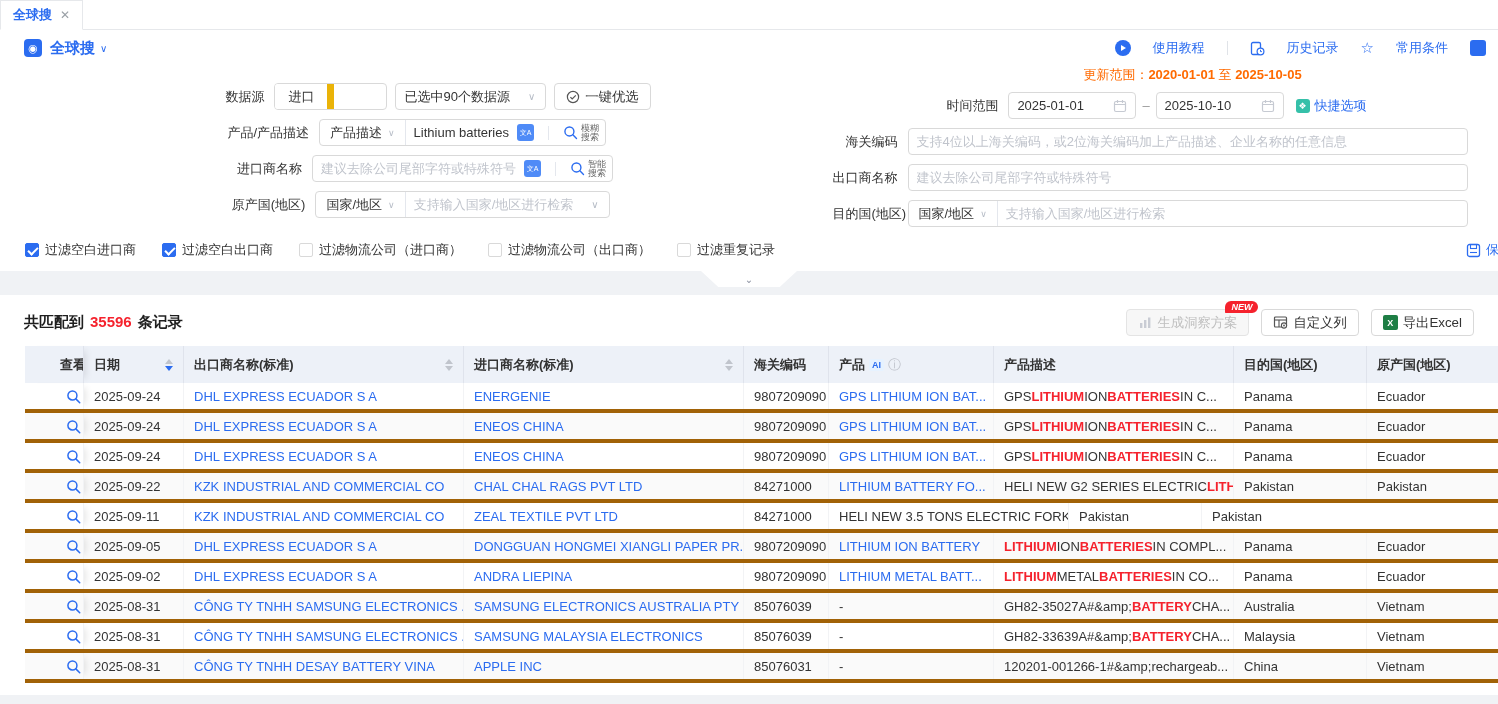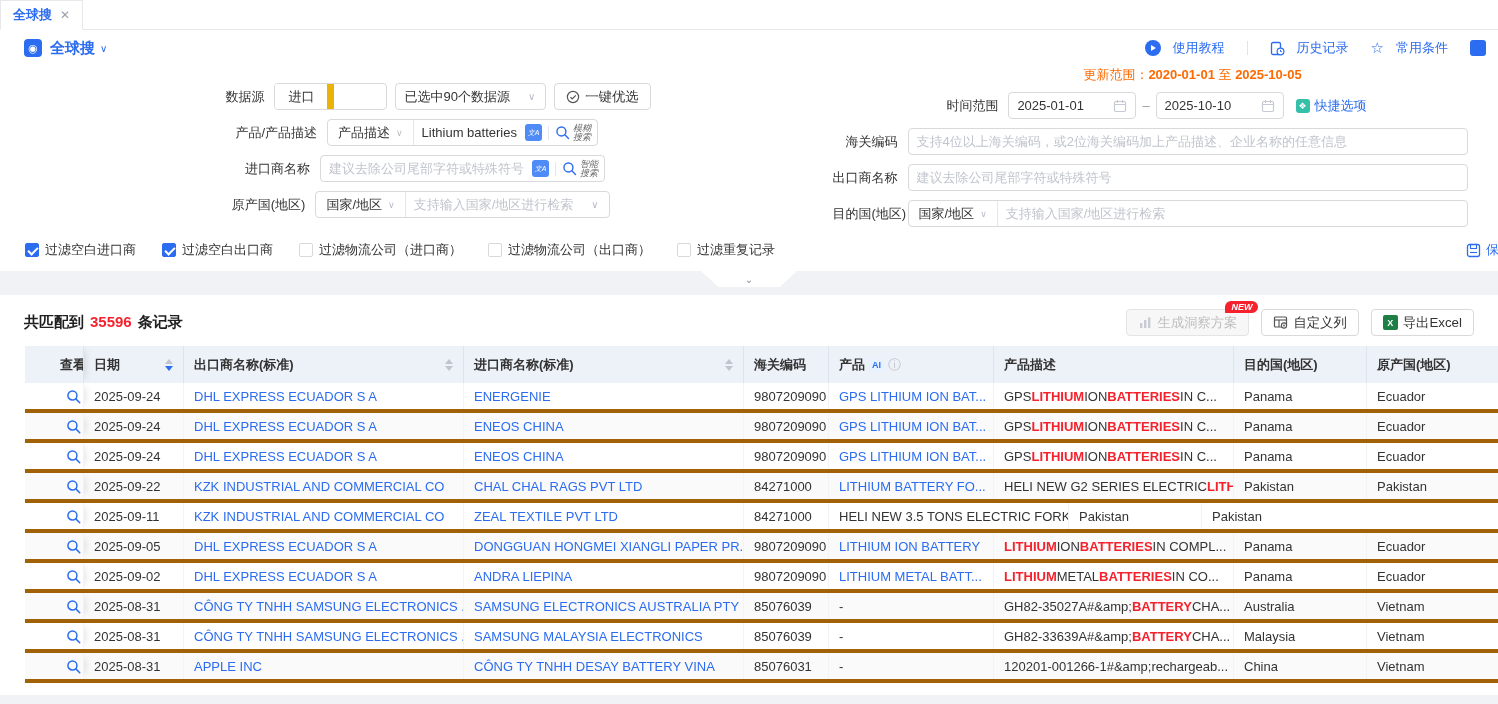--- a/index.html
+++ b/index.html
@@ -14,21 +14,21 @@
   .tab .x { color:#9aa0a6; font-weight:normal; font-size:12px; cursor:pointer; }
 
   
   .topcard { background:#fff; padding-bottom:10px; position:relative; }
   .pagehead { height:36px; display:flex; align-items:center; padding:0 24px; }
   .appicon { width:18px; height:18px; background:#2b6cf0; border-radius:4px; color:#fff; font-size:11px;
     display:flex; align-items:center; justify-content:center; margin-right:8px; }
   .ptitle { color:#2b6cf0; font-size:15px; font-weight:bold; }
   .chev { color:#2b6cf0; font-size:10px; margin-left:5px; }
   .headlinks { margin-left:auto; display:flex; align-items:center; gap:22px; color:#2b6cf0; font-size:13px; }
-  .hlink { display:flex; align-items:center; gap:12px; cursor:pointer; white-space:nowrap; }
+  .hlink { display:flex; align-items:center; gap:22px; cursor:pointer; white-space:nowrap; }
   .hdiv { width:1px; height:14px; background:#e0e3e8; }
   .playcirc { width:16px; height:16px; border-radius:50%; background:#2b6cf0; display:flex; align-items:center; justify-content:center; }
   .playcirc i { display:block; width:0; height:0; border-left:5px solid #fff; border-top:3px solid transparent; border-bottom:3px solid transparent; margin-left:1px; }
   .star { font-size:15px; }
   .clipicon { width:16px; height:16px; background:#2b6cf0; border-radius:3px; margin-right:-12px; flex:none; }
 
   
   .form { position:relative; display:flex; }
   .fcol { display:flex; flex-direction:column; gap:9px;align-items:center; }
   .fcol-l { margin-left:40px; width:735px; padding-top:17px; }
@@ -42,21 +42,21 @@
   .seg { padding:0 10px; display:flex; align-items:center; gap:6px; height:100%; white-space:nowrap; }
   .seg.sel { border-right:1px solid #e4e7ed; cursor:pointer; }
   .seg .c { color:#b6bcc6; font-size:9px; }
   .toggle { display:flex; border:1px solid #d9d9d9; border-radius:4px; overflow:hidden; height:27px; flex:none; margin-right:8px; }
   .tseg { padding:0 13px; display:flex; align-items:center; cursor:pointer; }
   .tseg.on { background:#0f172a; color:#2b6cf0;margin-top:32px; }
   .tseg.off { background:#fff; border-right:7px solid #eab308; }
   .input { flex:1; display:flex; align-items:center; padding:0 8px; height:100%; min-width:0; }
   .ph { color:#c0c4cc; white-space:nowrap; overflow:hidden; }
   .val { color:#333; white-space:nowrap; }
-  .endicons { display:flex; align-items:center; gap:6px; padding-right:6px; flex:none;font-style:italic; }
+  .endicons { display:flex; align-items:center; gap:14px; padding-right:6px; flex:none; }
   .transicon { width:17px; height:17px; background:#4f8bf7; border-radius:3px; color:#fff; font-size:7px; line-height:8px;
     display:flex; align-items:center; justify-content:center; text-align:center; cursor:pointer; }
   .vdiv { width:1px; height:14px; background:#e4e7ed; }
   .searchmini { display:flex; align-items:center; gap:3px; cursor:pointer; }
   .searchmini .txt { font-size:9px; line-height:9px; color:#666; white-space:pre-line; }
   .btn { display:inline-flex; align-items:center; gap:5px; border:1px solid #d9d9d9; border-radius:4px;
     background:#fff; height:27px; padding:0 11px; cursor:pointer; white-space:nowrap; color:#333; }
   .datebox { display:flex; align-items:center; justify-content:space-between; border:1px solid #d9d9d9; border-radius:4px;
     height:27px; padding:0 8px; width:128px; background:#fff; flex:none; }
   .dash { margin:0 6px; color:#999; }
@@ -622,22 +622,22 @@
         <div class="tr alt">
           <div class="td c0">
             <span class="mag">
               <svg width="15" height="15" viewBox="0 0 14 14">
                 <circle cx="6" cy="6" r="4.2" fill="none" stroke="#2b6cf0" stroke-width="1.4"></circle>
                 <line x1="9.2" y1="9.2" x2="12.8" y2="12.8" stroke="#2b6cf0" stroke-width="1.4" stroke-linecap="round"></line>
               </svg>
             </span>
           </div>
           <div class="td c1">2025-08-31</div>
+          <div class="td c2 link">CÔNG TY TNHH DESAY BATTERY VINA</div>
           <div class="td c3 link">APPLE INC</div>
-          <div class="td c2 link">CÔNG TY TNHH DESAY BATTERY VINA</div>
           <div class="td c4">85076031</div>
           <div class="td c5">-</div>
           <div class="td c6">
             <span>120201-001266-1#&amp;amp;rechargeab...</span>
           </div>
           <div class="td c7">China</div>
           <div class="td c8">Vietnam</div>
         </div>
       </div>
   </div>

